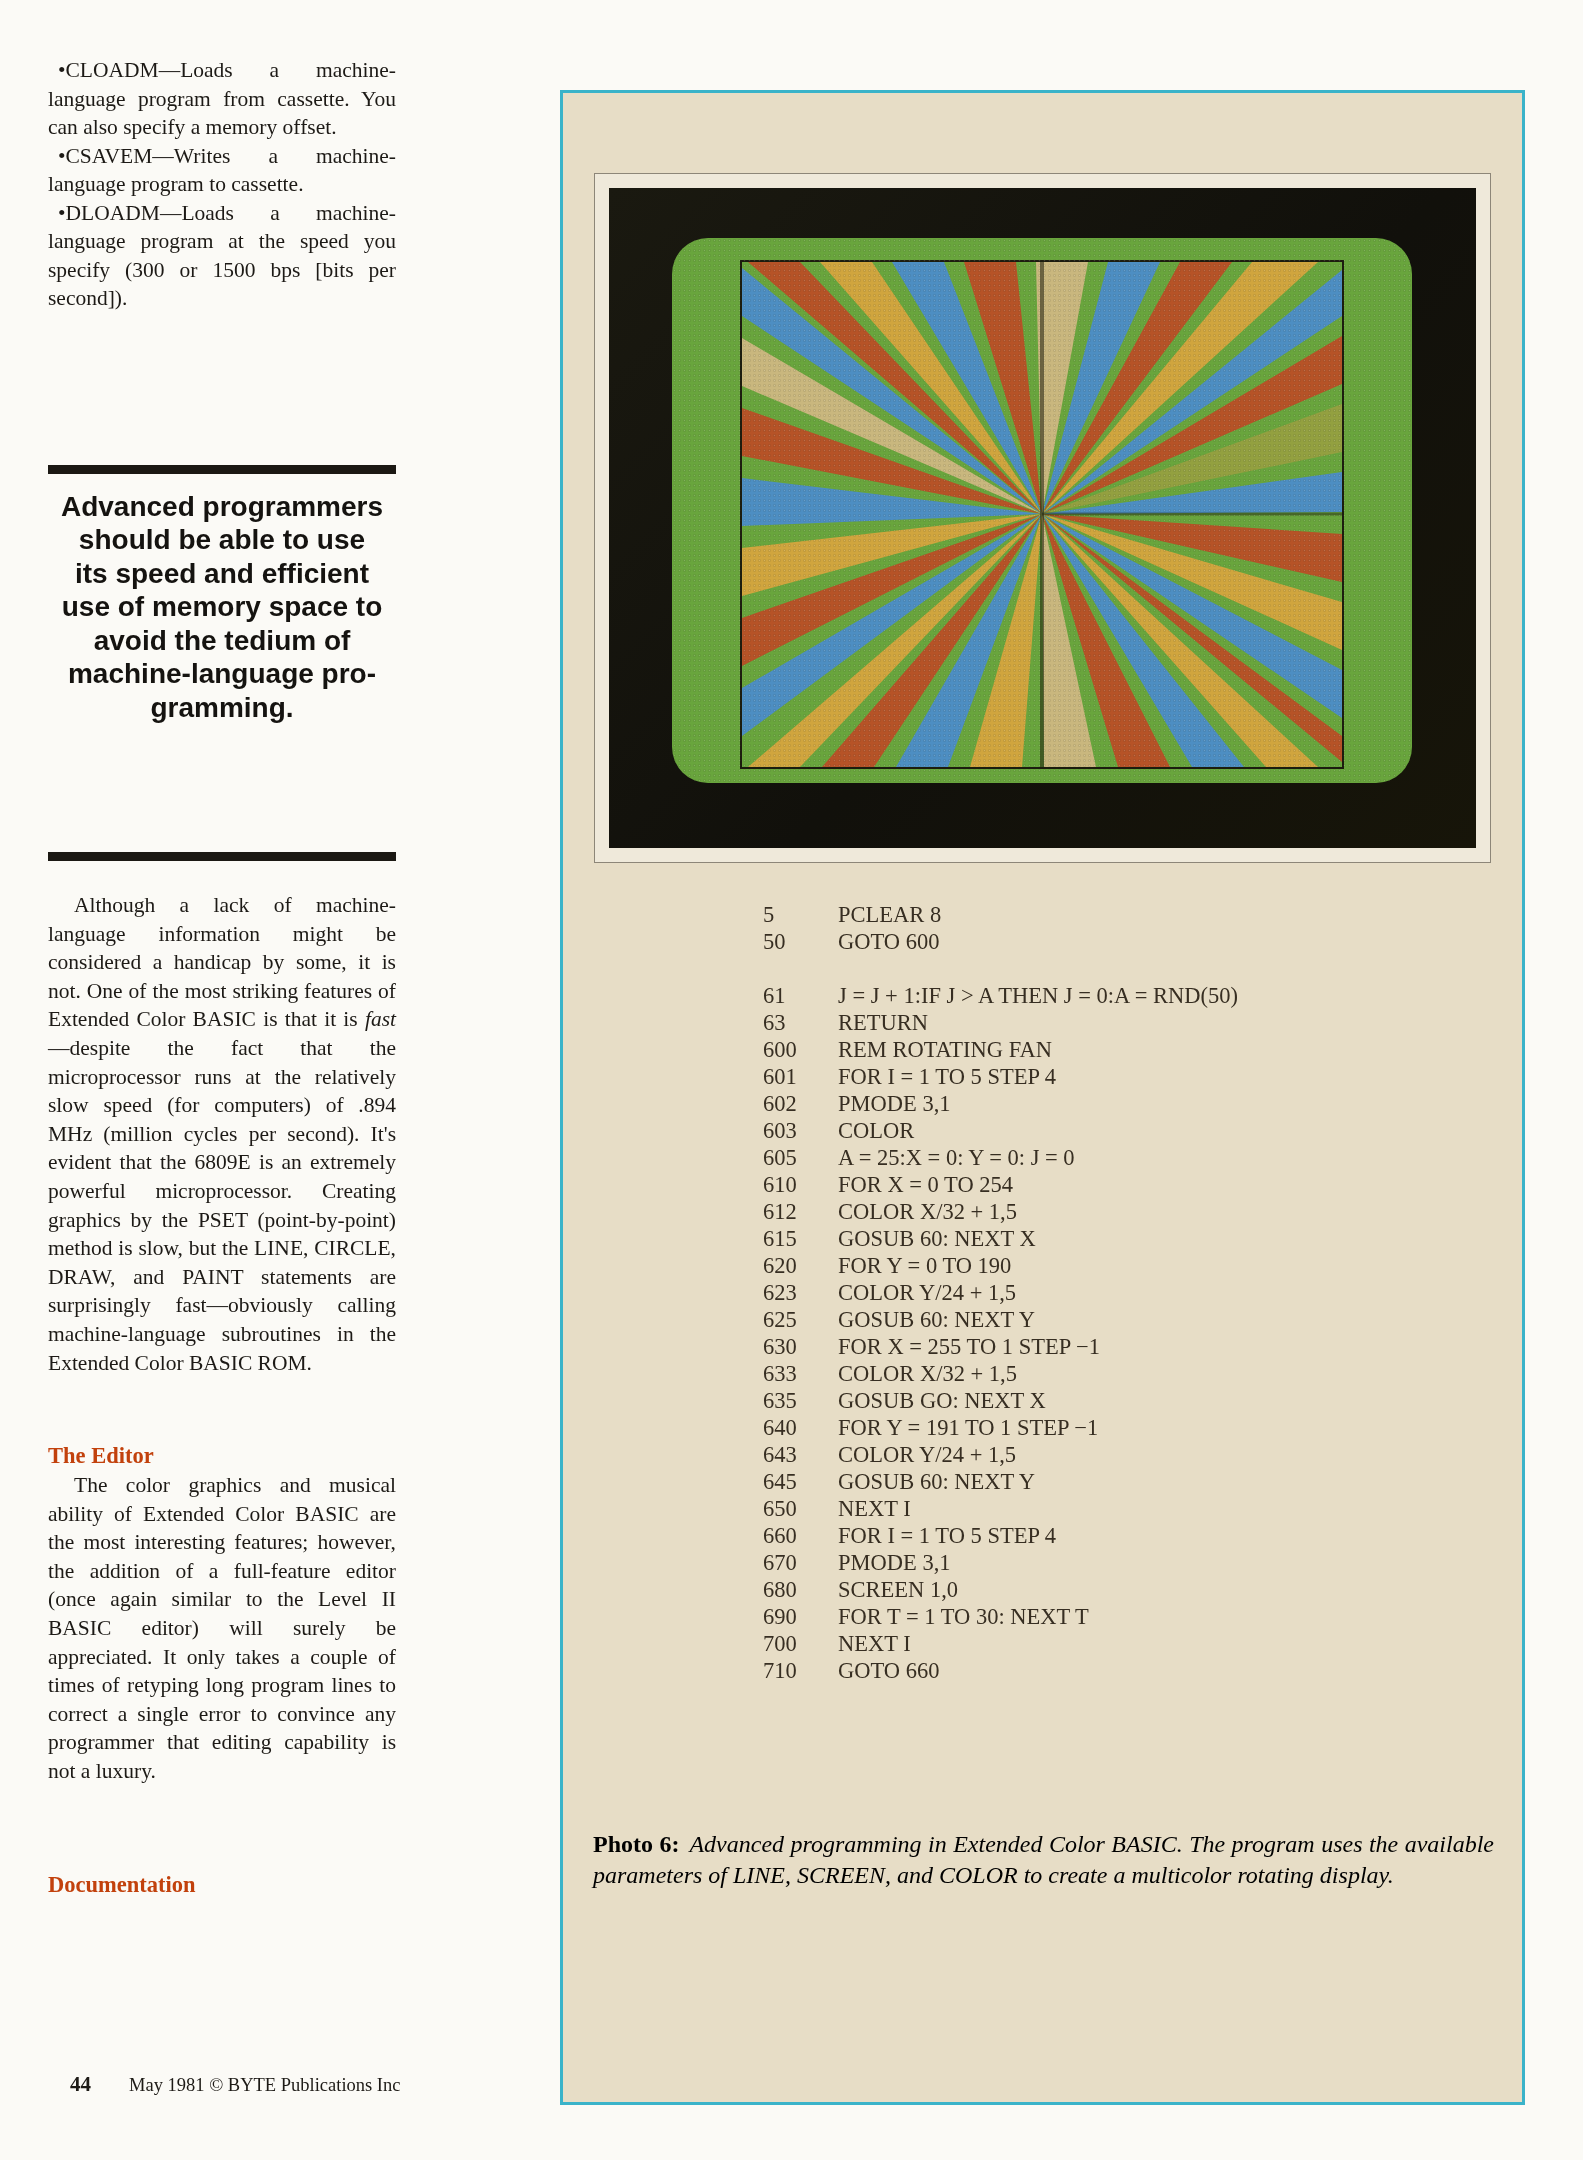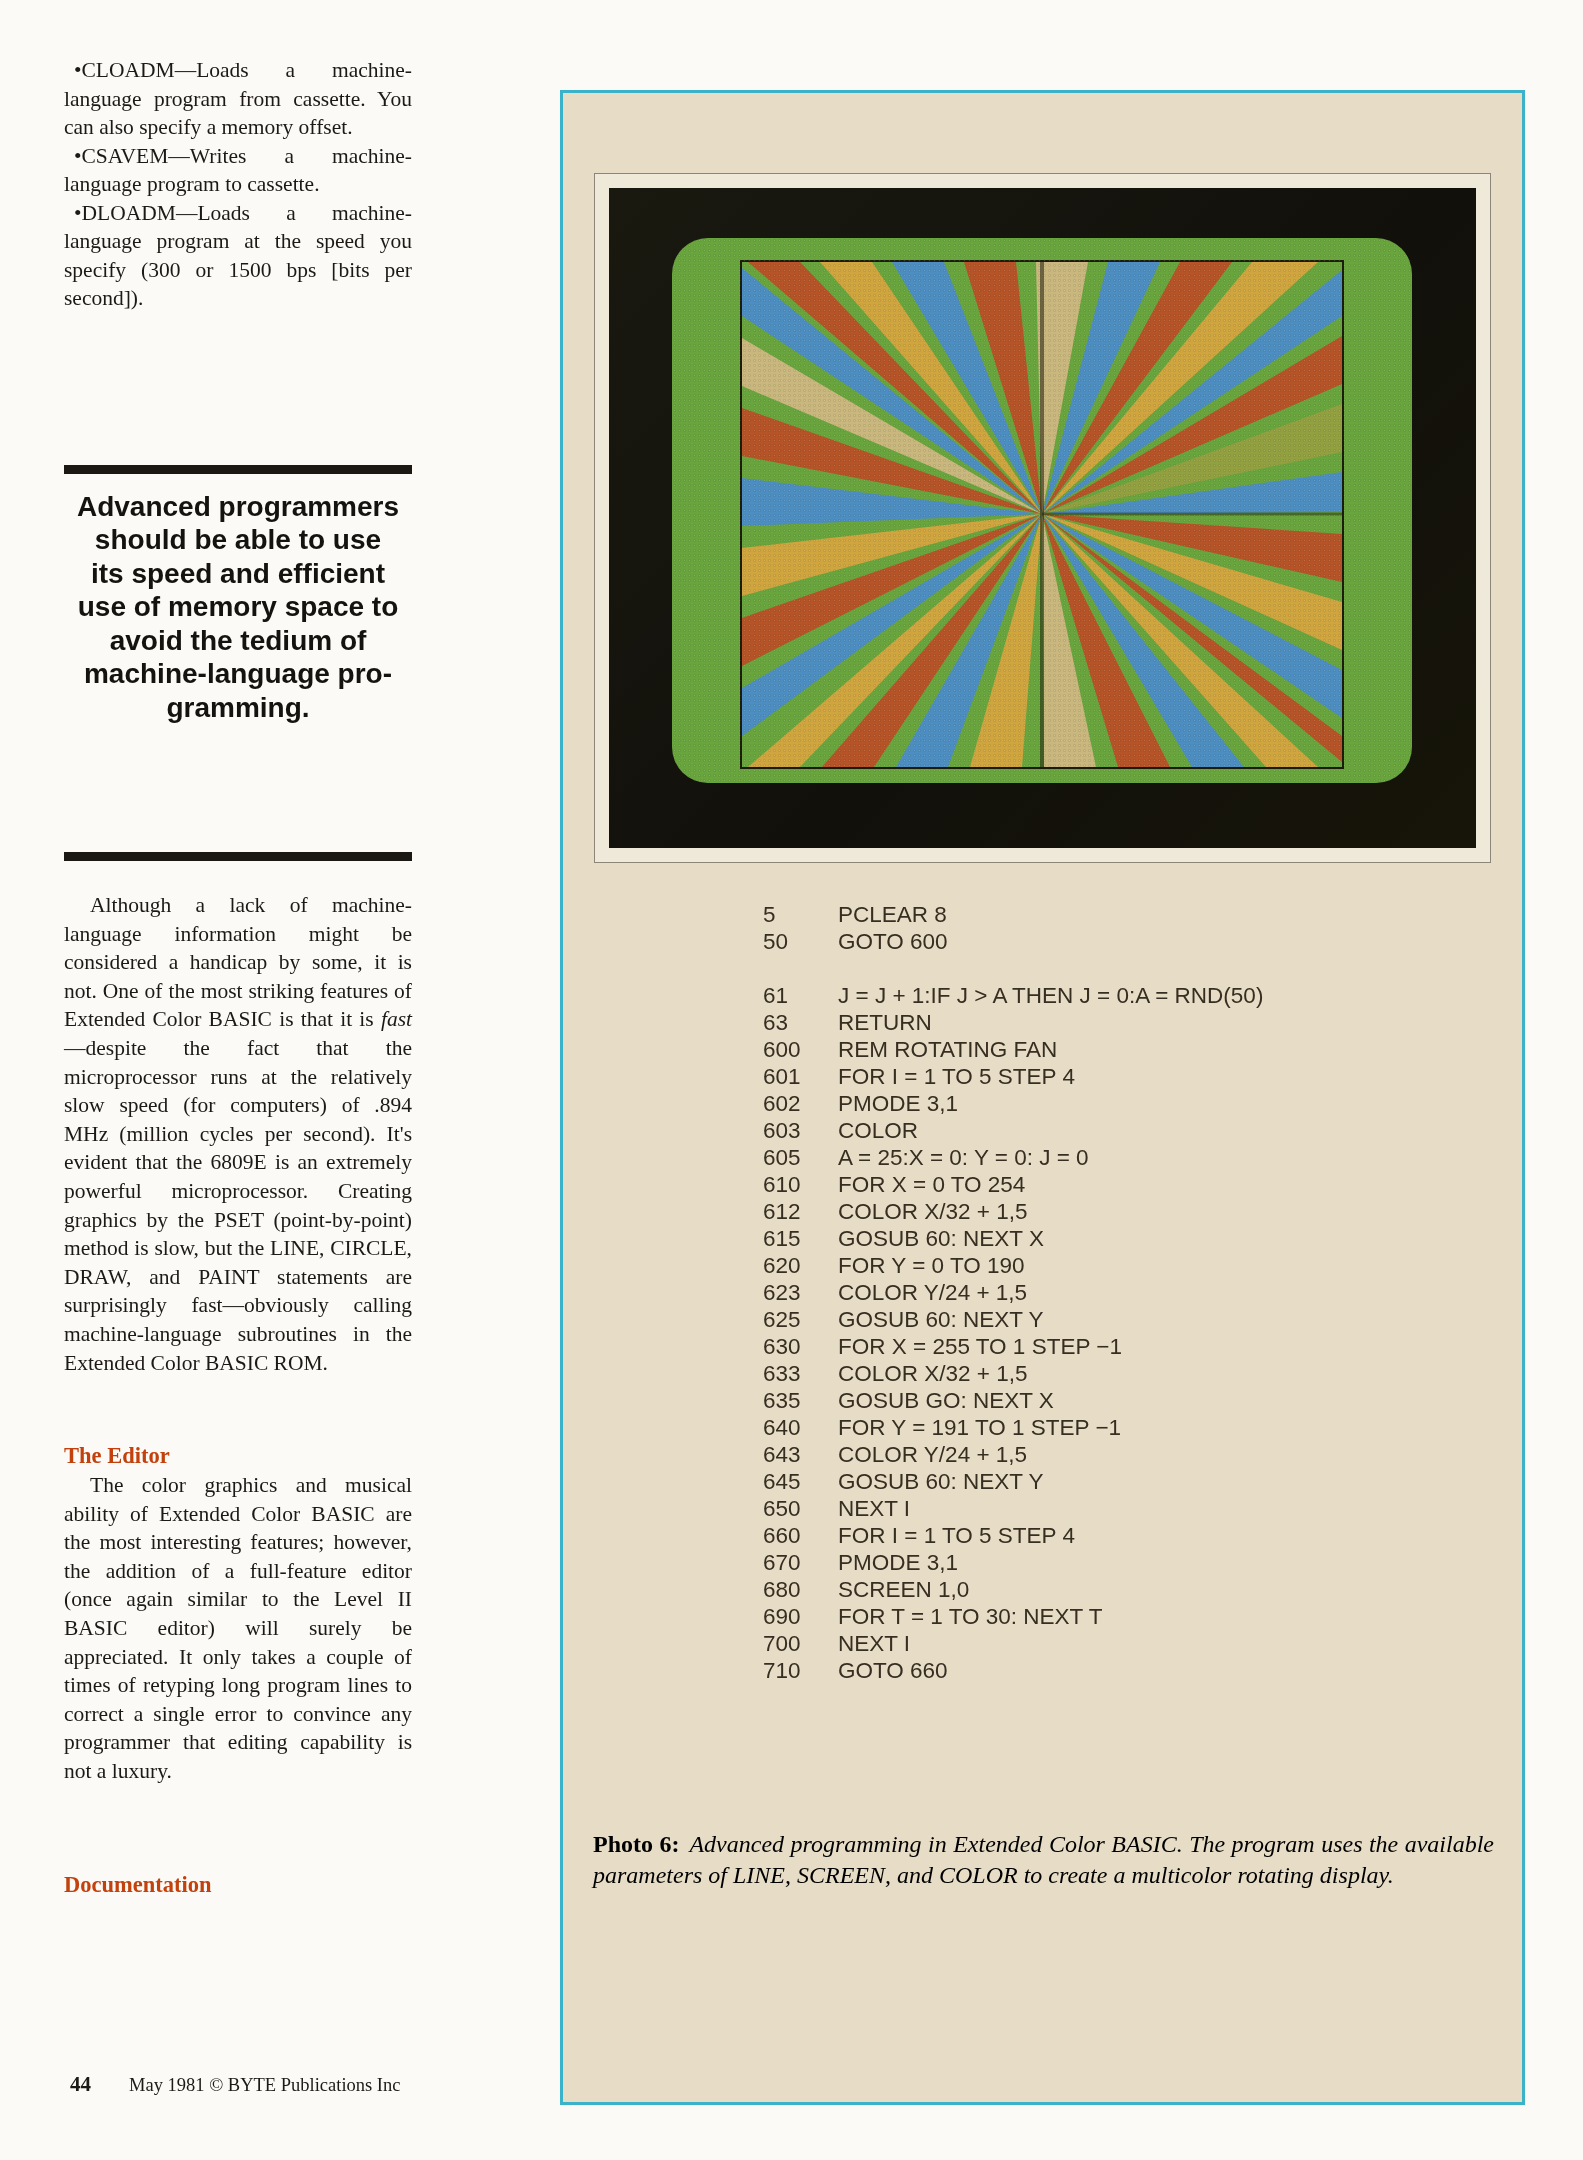--- a/index.html
+++ b/index.html
@@ -4,21 +4,21 @@
 <style>
   html,body{margin:0;padding:0;}
   body{
     width:1583px;height:2160px;position:relative;
     background:#fbfaf6;
     font-family:"Liberation Serif", serif;
     color:#1d1a16;
     overflow:hidden;
   }
   
-  .left-col{position:absolute;left:64px;top:56px;width:348px;}
+  .left-col{position:absolute;left:48px;top:56px;width:348px;}
   .bullets{list-style:none;margin:0;padding:0;font-size:21.5px;line-height:28.5px;text-align:justify;}
   .bullets li{text-indent:10px;margin:0;}
   .rule{height:9px;background:#1b1813;width:100%;}
   .rule.r1{margin-top:152px;}
   .rule.r2{margin-top:128px;}
   .pull-quote{
     margin-top:16px;text-align:center;
     font-family:"Liberation Sans", sans-serif;font-weight:bold;
     font-size:28px;line-height:33.5px;color:#151310;
   }
@@ -55,21 +55,21 @@
   }
   .fan-area svg{display:block;width:100%;height:100%;}
   .crt-texture{
     position:absolute;inset:0;pointer-events:none;
     background-image:radial-gradient(rgba(255,255,255,.28) .5px, rgba(20,20,5,.20) 1.1px, transparent 1.7px);
     background-size:5px 5px;opacity:.55;
   }
   
   .listing{
     margin:38px 0 0 200px;
-    font-family:Liberation Sans, sans-serif;
+    font-family:Liberation Serif, serif;
     font-size:22.5px;color:#372e22;
   }
   .lrow{line-height:27px;min-height:27px;white-space:nowrap;}
   .lrow .ln{display:inline-block;width:75px;}
   
   .caption{
     margin:145px 28px 0 30px;
     font-size:24px;line-height:31px;color:#000000;
     font-style:italic;text-align:justify;
   }

